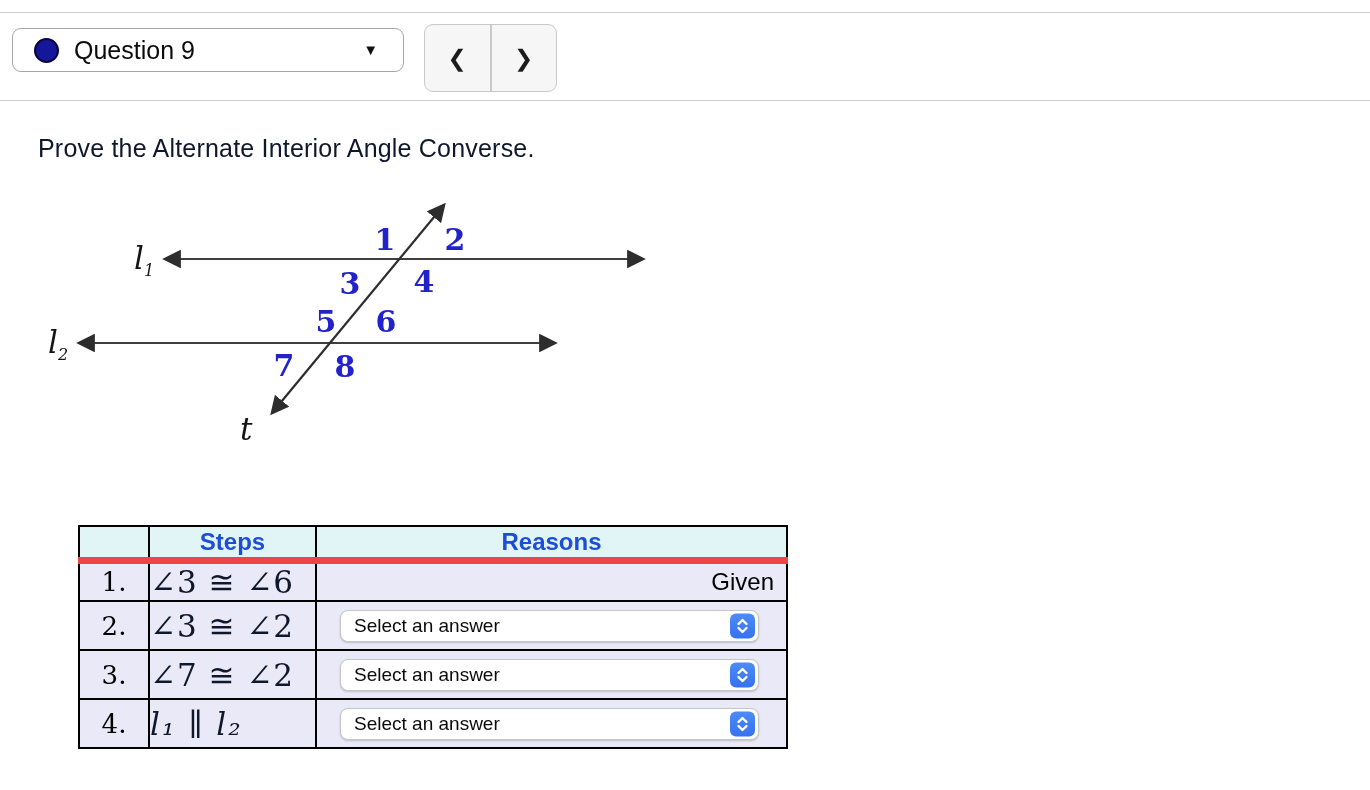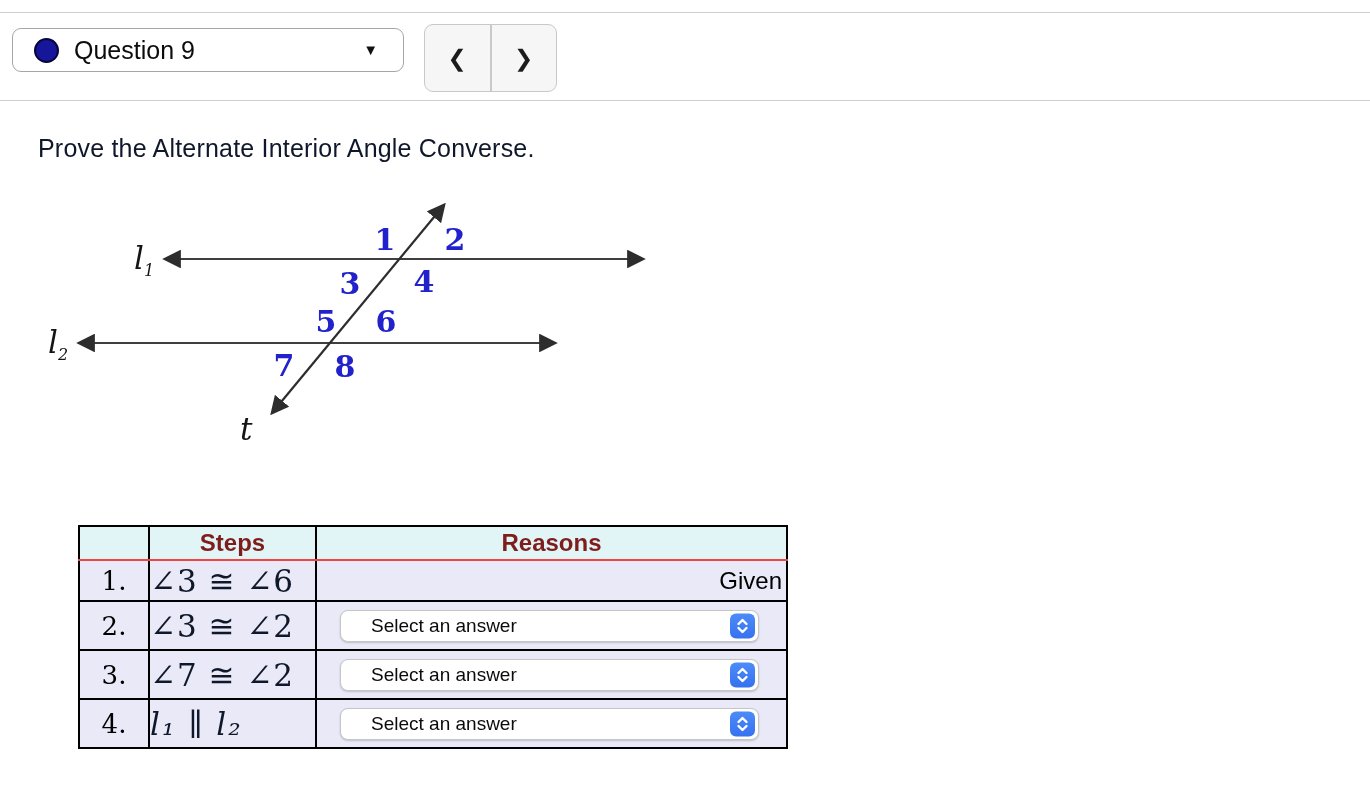--- a/index.html
+++ b/index.html
@@ -61,46 +61,46 @@
 
   
   .proof-table {
     position: absolute; left: 78px; top: 525px;
     border-collapse: collapse; background: #e9e9f7;
     border: 2px solid #000;
   }
   .proof-table td, .proof-table th { border: 2px solid #000; }
   .proof-table th {
     background: #e1f5f6; height: 34px; font-size: 24px; font-weight: bold;
-    text-align: center; color: #7f1d1d; border-bottom: 2px solid #ef4444; margin-left: 10px;
+    text-align: center; color: #1d4ed8; border-bottom: 7px solid #ef4444; margin-left: 10px;
   }
   .col-num  { width: 70px; }
   .col-step { width: 167px; }
   .col-rsn  { width: 471px; }
   td.num {
     font-family: "DejaVu Serif", "Liberation Serif", serif;
     font-size: 26px; text-align: center; color: #000;
   }
   td.step {
     font-family: "DejaVu Serif", "Liberation Serif", serif;
     font-size: 31px; color: #0f172a; letter-spacing: 1px;
   }
   td.step.ital { font-style: italic; letter-spacing: 2px; }
   tr.r1 td { height: 41px; }
   tr.rsel td { height: 49px; }
   td.rsn-text {
-    text-align: right; padding-right: 4px; font-size: 24px; color: #000;
+    text-align: right; padding-right: 12px; font-size: 24px; color: #000;
   }
   .select {
     position: relative; display: flex; align-items: center;
     width: 419px; height: 32px; margin-left: 23px;
     background: #fff; border: 1px solid #c6c6c6; border-radius: 8px;
     box-shadow: 0 1px 2px rgba(0,0,0,0.18); cursor: pointer;
   }
-  .select-label { font-size: 19px; color: #0b0b0b; padding-left: 30px; }
+  .select-label { font-size: 19px; color: #0b0b0b; padding-left: 13px; }
   .updown {
     position: absolute; right: 3px; top: 50%; transform: translateY(-50%);
     width: 25px; height: 25px; border-radius: 6px;
     background: linear-gradient(#4d8bf8, #3672ef);
     display: flex; align-items: center; justify-content: center;
   }
 </style>
 </head>
 <body>
 

